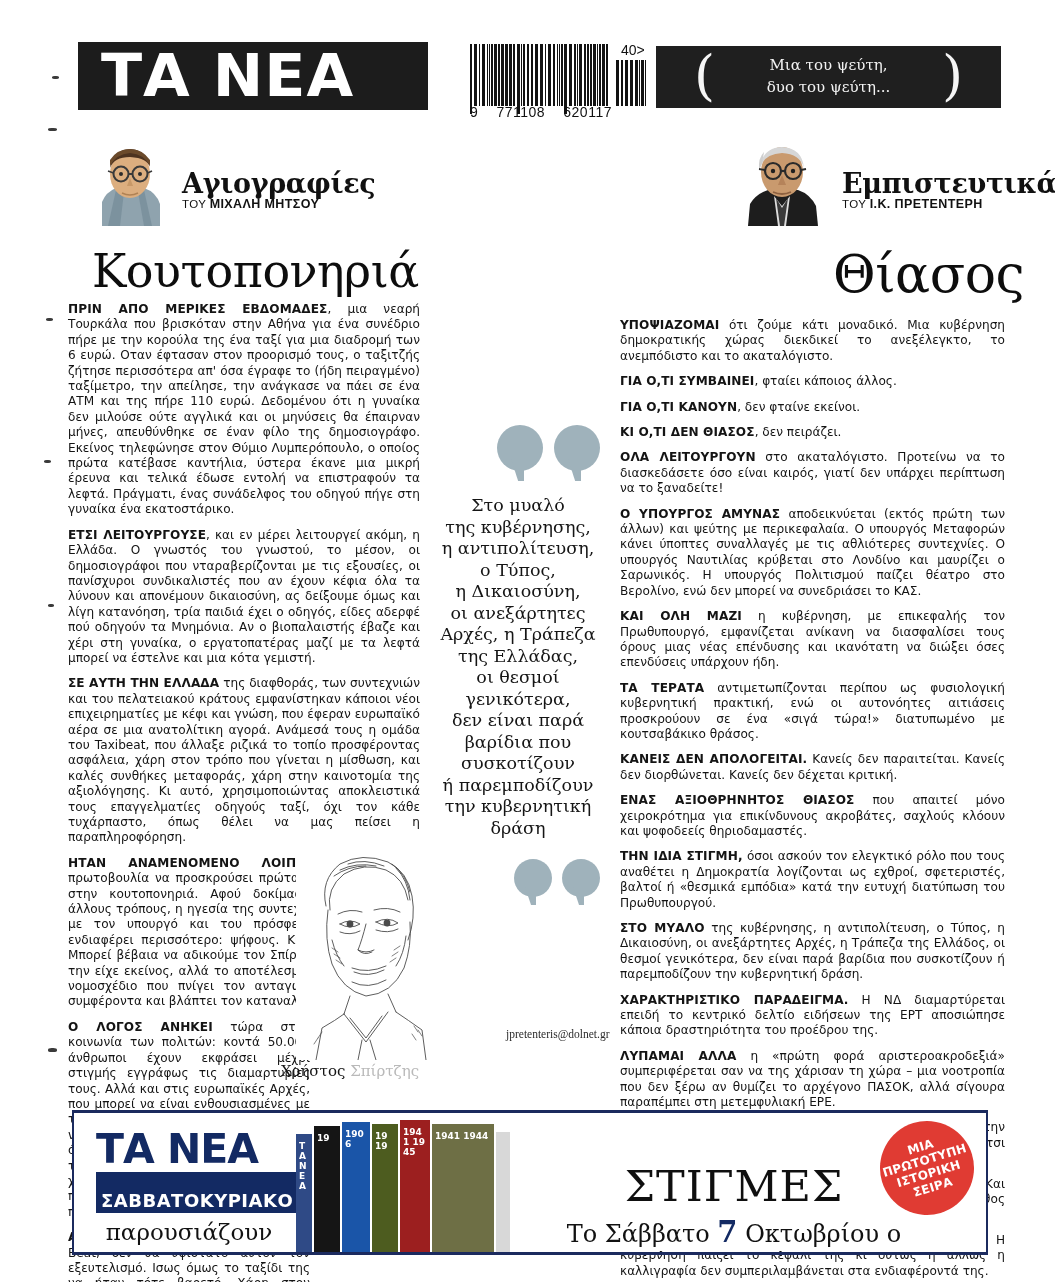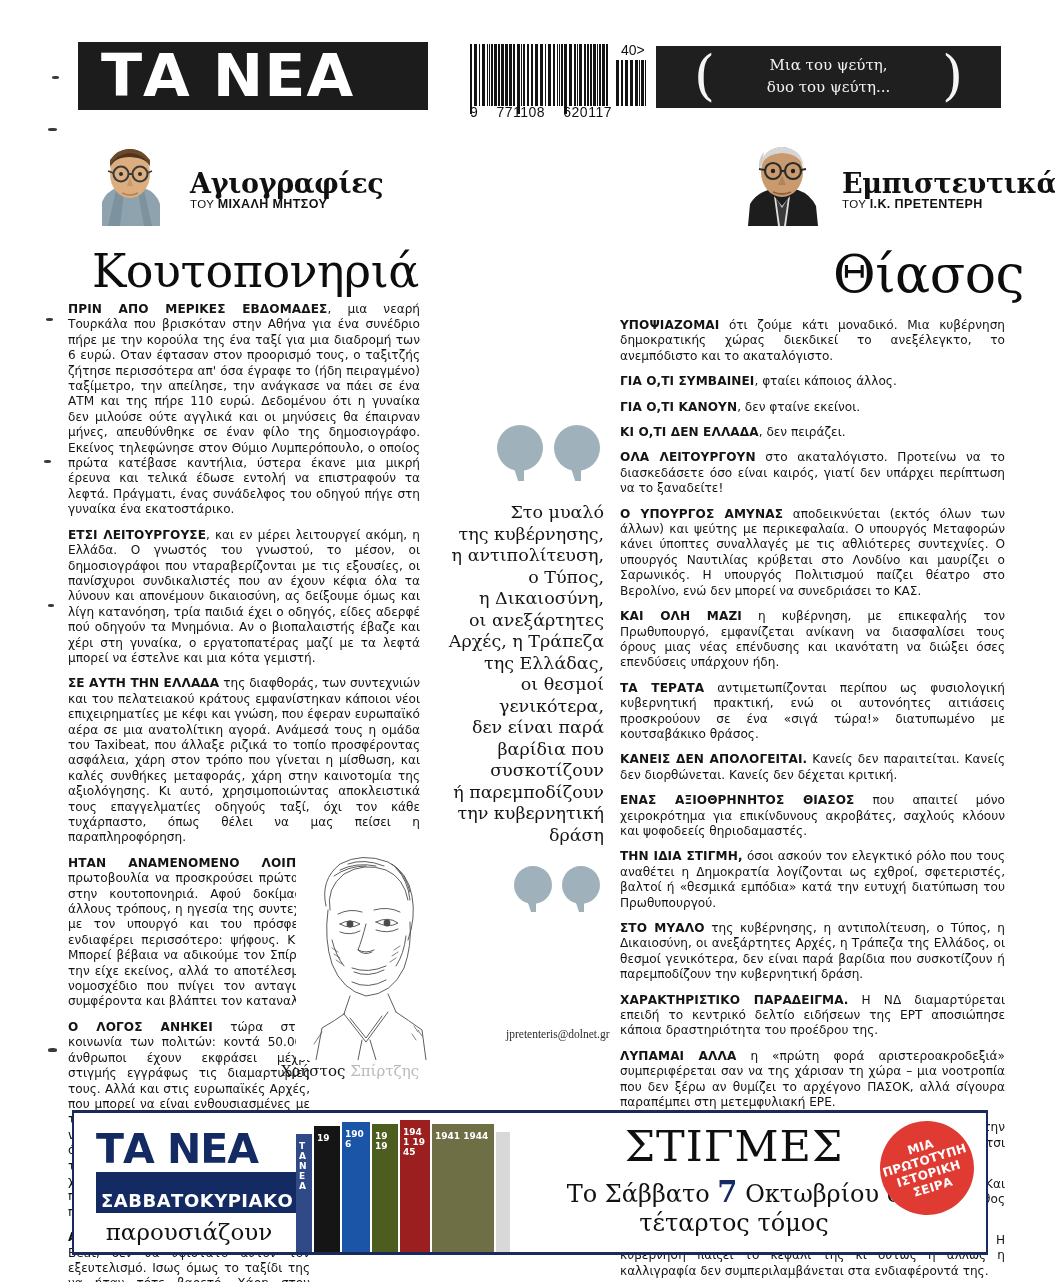--- a/index.html
+++ b/index.html
@@ -149,25 +149,25 @@
     width:13px; height:22px;
     background:#9fb2bb;
     clip-path:polygon(0 0, 100% 0, 100% 100%, 55% 100%);
   }
   .qmarks.small { gap:10px; }
   .qmarks.small .qmark { width:38px; height:46px; }
   .qmarks.small .qmark::before { width:38px; height:38px; }
   .qmarks.small .qmark::after { left:11px; top:28px; width:11px; height:18px; }
 
   .pullquote-text {
-    margin-top:21px;
+    margin-top:14px;
     font-family:"DejaVu Serif", serif;
     font-size:17.5px;
     line-height:21.5px;
-    text-align:right;
+    text-align:center;
     color:#151515;
     white-space:pre-line;
   }
   .qmarks-bottom { margin-top:20px; }
 
   
   .caricature {
     position:absolute; left:296px; top:848px; width:132px; height:212px;
   }
   .caption {
@@ -220,21 +220,21 @@
   .book { height:128px; margin-right:2px; position:relative; overflow:hidden; }
   .book span {
     position:absolute; left:3px; top:8px; right:2px;
     font-family:"DejaVu Sans", sans-serif;
     font-size:9px; font-weight:bold; color:#fff; line-height:1.1;
     word-break:break-all;
   }
   .ad-title { position:absolute; left:460px; top:12px; width:400px; text-align:center; }
   .ad-title-1 {
     font-family:"DejaVu Serif", serif;
-    font-size:43px; color:#0f0f0f; line-height:1.02; letter-spacing:1px;
+    font-size:43px; color:#0f0f0f; line-height:1.02; letter-spacing:1px;margin-top:40px;
   }
   .ad-title-2 {
     font-family:"DejaVu Serif", serif;
     font-size:33px; color:#0f0f0f; line-height:1.05; letter-spacing:0.5px;
   }
   .ad-sub {
     font-family:"DejaVu Serif", serif;
     font-size:24px; color:#111; margin-top:6px;
   }
   .ad-sub b { color:#132a63; font-weight:bold; font-size:29px; }
@@ -353,21 +353,21 @@
         <line x1="42.5" y1="34" x2="46.5" y2="34" stroke="#3a3a3a" stroke-width="2"></line>
         <line x1="27.5" y1="33" x2="22" y2="31" stroke="#3a3a3a" stroke-width="1.6"></line>
         <line x1="61.5" y1="33" x2="66" y2="31" stroke="#3a3a3a" stroke-width="1.6"></line>
         <circle cx="35" cy="34" r="2" fill="#2b2b2b"></circle>
         <circle cx="54" cy="34" r="2" fill="#2b2b2b"></circle>
         <path d="M44 38 L41 46 L47 46 Z" fill="#c79868"></path>
         <path d="M36 53 Q44 57 52 53" stroke="#b08254" stroke-width="1.5" fill="none"></path>
       </g>
     </svg>
   </div>
-  <div style="position:absolute; left:104px; top:30px; width:236px;">
+  <div style="position:absolute; left:96px; top:30px; width:236px;">
     <div class="byline-title">Αγιογραφίες</div>
     <div class="byline-author">
       <span>ΤΟΥ </span><b>ΜΙΧΑΛΗ ΜΗΤΣΟΥ</b>
     </div>
   </div>
 </div>
 
 <div class="headline" style="left:70px; top:248px;margin-left:22px;">Κουτοπονηριά</div>
 
 <div class="byline-block" style="left:738px; top:140px; width:268px; height:96px;">
@@ -436,23 +436,23 @@
   <div class="qmarks small qmarks-bottom">
     <div class="qmark"></div>
     <div class="qmark"></div>
   </div>
 </div>
 
 <div class="col-body col-right-body" id="right-body">
     <p><span class="lead">ΥΠΟΨΙΑΖΟΜΑΙ</span><span> ότι ζούμε κάτι μοναδικό. Μια κυβέρνηση δημοκρατικής χώρας διεκδικεί το ανεξέλεγκτο, το ανεμπόδιστο και το ακαταλόγιστο.</span></p>
     <p><span class="lead">ΓΙΑ Ο,ΤΙ ΣΥΜΒΑΙΝΕΙ</span><span>, φταίει κάποιος άλλος.</span></p>
     <p><span class="lead">ΓΙΑ Ο,ΤΙ ΚΑΝΟΥΝ</span><span>, δεν φταίνε εκείνοι.</span></p>
-    <p><span class="lead">ΚΙ Ο,ΤΙ ΔΕΝ ΕΛΛΑΔΑ</span><span>, δεν πειράζει.</span></p>
+    <p><span class="lead">ΚΙ Ο,ΤΙ ΔΕΝ ΘΙΑΣΟΣ</span><span>, δεν πειράζει.</span></p>
     <p><span class="lead">ΟΛΑ ΛΕΙΤΟΥΡΓΟΥΝ</span><span> στο ακαταλόγιστο. Προτείνω να το διασκεδάσετε όσο είναι καιρός, γιατί δεν υπάρχει περίπτωση να το ξαναδείτε!</span></p>
-    <p><span class="lead">Ο ΥΠΟΥΡΓΟΣ ΑΜΥΝΑΣ</span><span> αποδεικνύεται (εκτός όλων των άλλων) και ψεύτης με περικεφαλαία. Ο υπουργός Μεταφορών κάνει ύποπτες συναλλαγές με τις αθλιότερες συντεχνίες. Ο υπουργός Ναυτιλίας κρύβεται στο Λονδίνο και μαυρίζει ο Σαρωνικός. Η υπουργός Πολιτισμού παίζει θέατρο στο Βερολίνο, ενώ δεν μπορεί να συνεδριάσει το ΚΑΣ.</span></p>
+    <p><span class="lead">Ο ΥΠΟΥΡΓΟΣ ΑΜΥΝΑΣ</span><span> αποδεικνύεται (εκτός πρώτη των άλλων) και ψεύτης με περικεφαλαία. Ο υπουργός Μεταφορών κάνει ύποπτες συναλλαγές με τις αθλιότερες συντεχνίες. Ο υπουργός Ναυτιλίας κρύβεται στο Λονδίνο και μαυρίζει ο Σαρωνικός. Η υπουργός Πολιτισμού παίζει θέατρο στο Βερολίνο, ενώ δεν μπορεί να συνεδριάσει το ΚΑΣ.</span></p>
     <p><span class="lead">ΚΑΙ ΟΛΗ ΜΑΖΙ</span><span> η κυβέρνηση, με επικεφαλής τον Πρωθυπουργό, εμφανίζεται ανίκανη να διασφαλίσει τους όρους μιας νέας επένδυσης και ικανότατη να διώξει όσες επενδύσεις υπάρχουν ήδη.</span></p>
     <p><span class="lead">ΤΑ ΤΕΡΑΤΑ</span><span> αντιμετωπίζονται περίπου ως φυσιολογική κυβερνητική πρακτική, ενώ οι αυτονόητες αιτιάσεις προσκρούουν σε ένα «σιγά τώρα!» διατυπωμένο με κουτσαβάκικο θράσος.</span></p>
     <p><span class="lead">ΚΑΝΕΙΣ ΔΕΝ ΑΠΟΛΟΓΕΙΤΑΙ.</span><span> Κανείς δεν παραιτείται. Κανείς δεν διορθώνεται. Κανείς δεν δέχεται κριτική.</span></p>
     <p><span class="lead">ΕΝΑΣ ΑΞΙΟΘΡΗΝΗΤΟΣ ΘΙΑΣΟΣ</span><span> που απαιτεί μόνο χειροκρότημα για επικίνδυνους ακροβάτες, σαχλούς κλόουν και ψοφοδεείς θηριοδαμαστές.</span></p>
     <p><span class="lead">ΤΗΝ ΙΔΙΑ ΣΤΙΓΜΗ,</span><span> όσοι ασκούν τον ελεγκτικό ρόλο που τους αναθέτει η Δημοκρατία λογίζονται ως εχθροί, σφετεριστές, βαλτοί ή «θεσμικά εμπόδια» κατά την ευτυχή διατύπωση του Πρωθυπουργού.</span></p>
     <p><span class="lead">ΣΤΟ ΜΥΑΛΟ</span><span> της κυβέρνησης, η αντιπολίτευση, ο Τύπος, η Δικαιοσύνη, οι ανεξάρτητες Αρχές, η Τράπεζα της Ελλάδος, οι θεσμοί γενικότερα, δεν είναι παρά βαρίδια που συσκοτίζουν ή παρεμποδίζουν την κυβερνητική δράση.</span></p>
     <p><span class="lead">ΧΑΡΑΚΤΗΡΙΣΤΙΚΟ ΠΑΡΑΔΕΙΓΜΑ.</span><span> Η ΝΔ διαμαρτύρεται επειδή το κεντρικό δελτίο ειδήσεων της ΕΡΤ αποσιώπησε κάποια δραστηριότητα του προέδρου της.</span></p>
     <p><span class="lead">ΛΥΠΑΜΑΙ ΑΛΛΑ</span><span> η «πρώτη φορά αριστεροακροδεξιά» συμπεριφέρεται σαν να της χάρισαν τη χώρα – μια νοοτροπία που δεν ξέρω αν θυμίζει το αρχέγονο ΠΑΣΟΚ, αλλά σίγουρα παραπέμπει στη μετεμφυλιακή ΕΡΕ.</span></p>
     <p><span class="lead">ΚΑΙ Η ΔΗΜΟΣΙΑ ΤΗΛΕΟΡΑΣΗ</span><span> απαντά (περίπου) «την παίξαμε μόνο στο μεσημεριανό δελτίο γιατί έτσι γουστάραμε!».</span></p>
     <p><span class="lead">Η ΑΠΑΝΤΗΣΗ</span><span> είναι πιο προκλητική από την παράλειψη. Και σίγουρα πιο αντιεπαγγελματική από τη σωστή ή λάθος αξιολόγηση μιας είδησης.</span></p>

